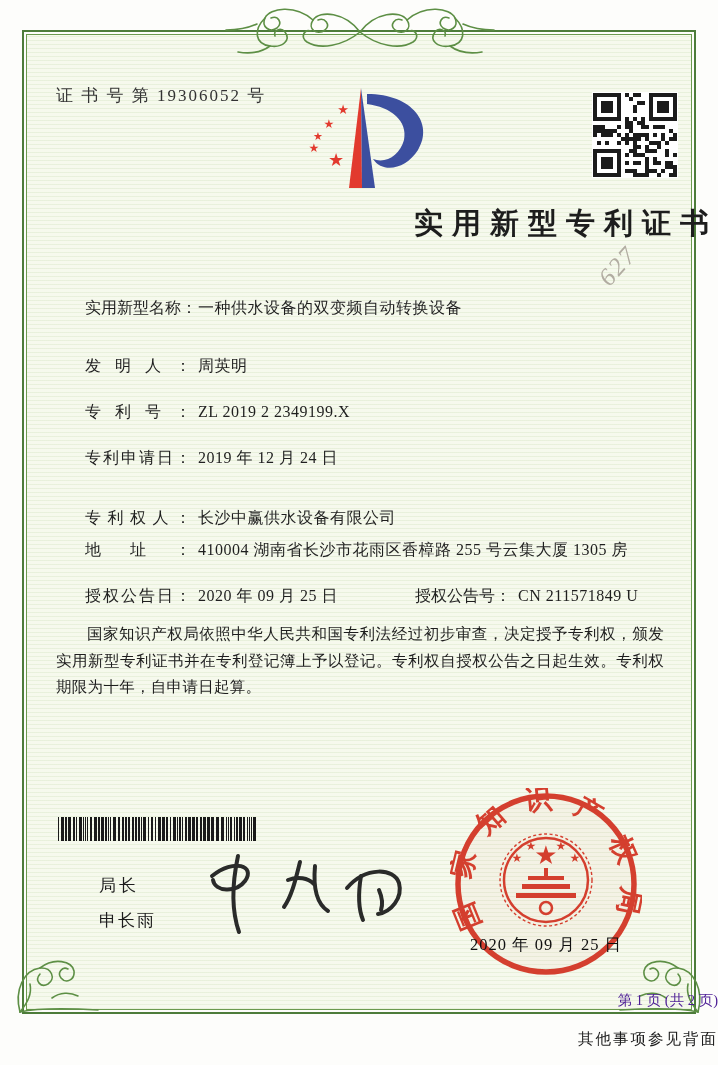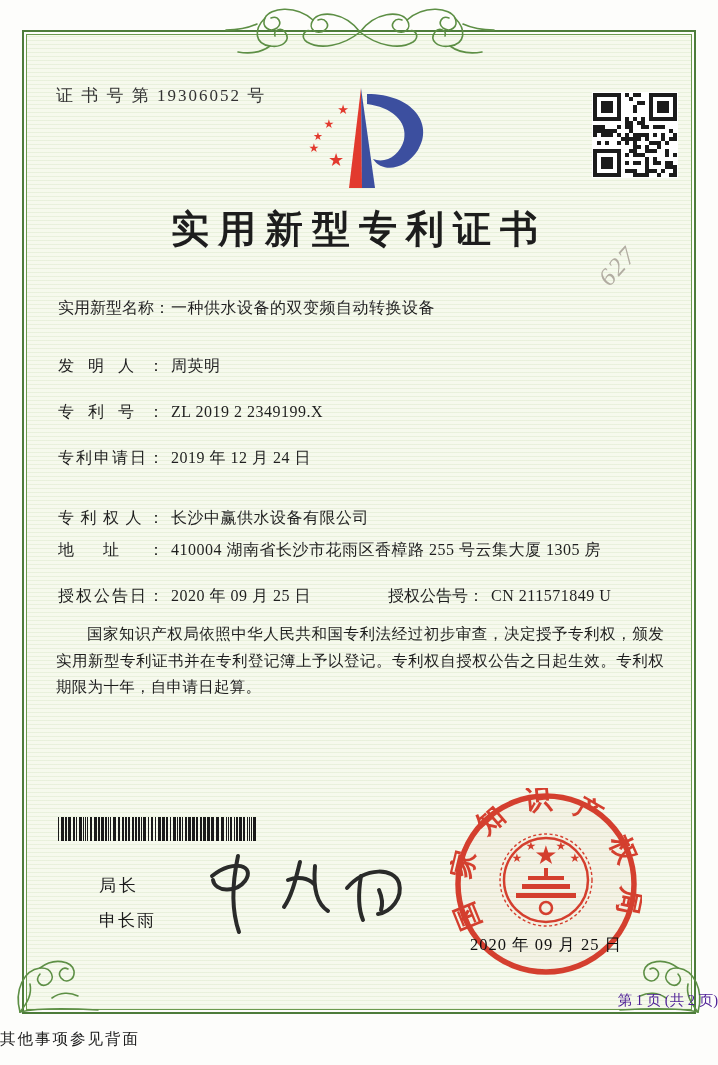--- a/index.html
+++ b/index.html
@@ -30,48 +30,48 @@
   .orn-top{position:absolute;left:224px;top:2px;width:272px;height:56px;}
   .orn-bl{position:absolute;left:8px;top:960px;width:92px;height:62px;}
   .orn-br{position:absolute;left:618px;top:960px;width:92px;height:62px;transform:scaleX(-1);}
   .cert-no{
     position:absolute;left:56px;top:84px;font-size:17px;letter-spacing:2px;color:#333;
   }
   .logo{position:absolute;left:287px;top:80px;}
   .qr{position:absolute;left:592px;top:92px;width:86px;height:86px;background:#fff;padding:1px;}
   .qr svg{fill:#1b1b1b;}
   .title{
-    position:absolute;left:0;top:204px;width:718px;text-align:center;
-    font-size:38px;font-weight:bold;letter-spacing:9px;color:#1d1d1d;
+    position:absolute;left:0;top:204px;width:718px;text-align:right;
+    font-size:29px;font-weight:bold;letter-spacing:9px;color:#1d1d1d;
   }
   .pencil{
     position:absolute;left:596px;top:252px;font-size:25px;font-style:italic;
     color:#a7a096;transform:rotate(-48deg);letter-spacing:2px;opacity:.85;
   }
   .row{position:absolute;left:58px;width:610px;font-size:16px;white-space:pre;color:#1f1f1f;}
-  .lab{display:inline-block;width:106px;text-align:justify;text-align-last:justify;}
+  .lab{display:inline-block;width:106px;text-align:justify;text-align-last:justify;margin-left:27px;}
   .val{padding-left:7px;letter-spacing:.5px;text-align:right;}
   .grant2{margin-left:77px;}
   .paras{
     position:absolute;left:56px;top:621px;width:608px;
     font-size:15.5px;line-height:26.5px;color:#1d1d1d;text-align:justify;
   }
   .paras p{text-indent:2em;letter-spacing:.3px;}
   .barcode{position:absolute;left:58px;top:817px;width:205px;height:24px;}
   .barcode svg{fill:#1a1a1a;}
   .officer{position:absolute;left:80px;top:874px;font-size:17px;color:#1c1c1c;letter-spacing:3px;margin-left:19px;}
   .officer .nm{margin-top:12px;display:block;letter-spacing:2px;}
   .sig{position:absolute;left:182px;top:846px;}
   .seal{position:absolute;left:450px;top:788px;width:192px;height:192px;}
   .seal-date{
     position:absolute;left:446px;top:934px;width:200px;text-align:center;
     font-size:16.5px;color:#101010;letter-spacing:1px;
   }
   .page-ind{position:absolute;left:0;top:991px;width:718px;text-align:right;font-size:14.5px;color:#4c1d95;}
-  .back-note{position:absolute;left:0;top:1029px;width:718px;text-align:left;font-size:15.5px;color:#1d1d1d;letter-spacing:2px;}
+  .back-note{position:absolute;left:0;top:1029px;width:718px;text-align:right;font-size:15.5px;color:#1d1d1d;letter-spacing:2px;}
 </style>
 </head>
 <body>
 
 <div class="box">
   <div class="box-inner"></div>
 </div>
 
 <svg class="orn-top" viewBox="0 0 272 56">
   <g fill="none" stroke="#5d8f45" stroke-width="1.6" stroke-linecap="round">

